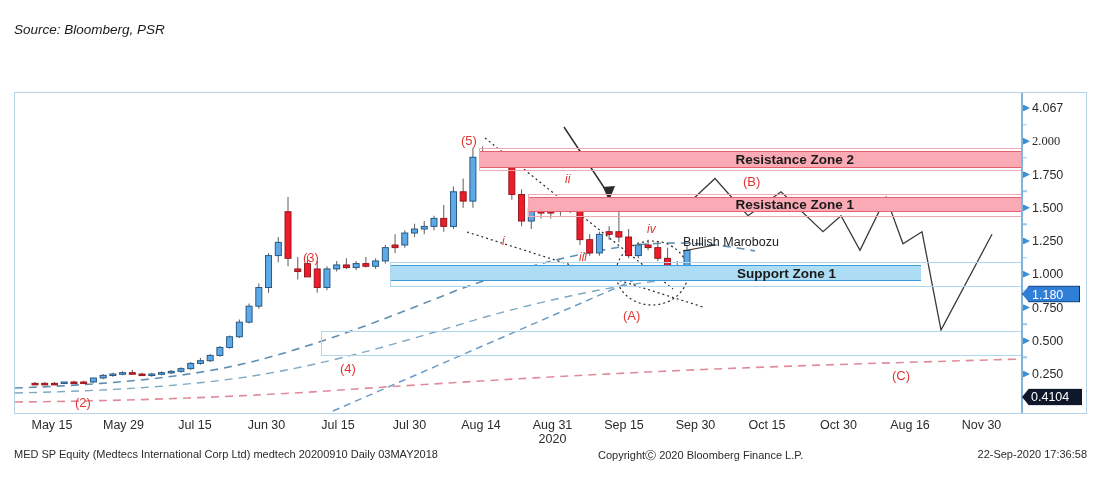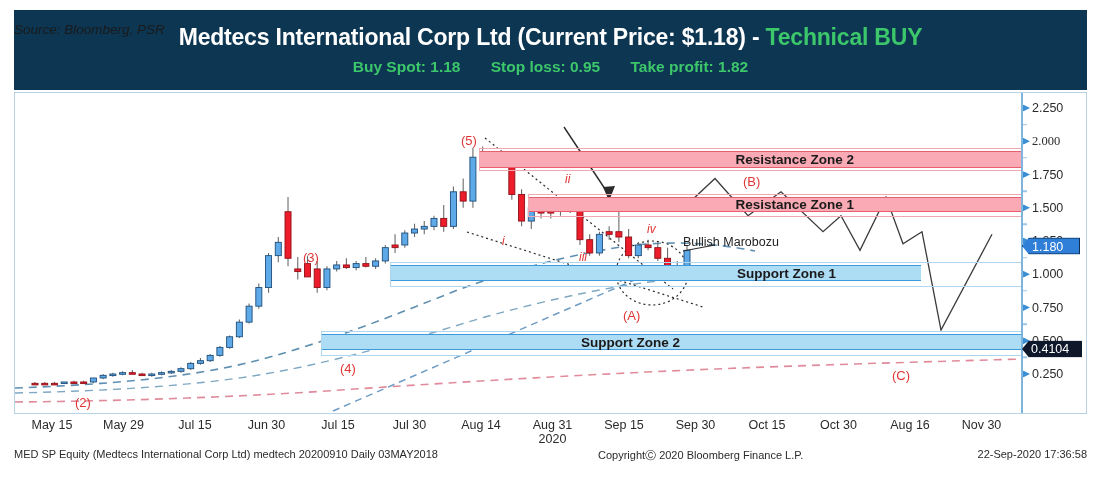--- a/index.html
+++ b/index.html
@@ -94,20 +94,21 @@
     position: absolute;
     height: 17px;
     line-height: 17px;
     font-size: 12.5px;
     padding-left: 9px;
     padding-right: 13px;
     color: #ffffff;
     transform: translateY(-50%);
     white-space: nowrap;
     clip-path: polygon(0 50%, 7px 0, 100% 0, 100% 100%, 7px 100%);
+    margin-top: 48px;
   }
   #badge-last { left: -1px; background: #2f7ed8; border: 1px solid #0f2e52; width: 58px; }
   #badge-low  { left: -1px; background: #0f172a; width: 60px; }
 
   
   .zone {
     position: absolute;
     display: flex;
     align-items: center;
     justify-content: flex-end;
@@ -180,53 +181,40 @@
     font-size: 13.5px; font-style: italic; color: #1a1a1a; white-space: nowrap;
   }
 
   svg { display: block; }
 </style>
 </head>
 <body>
 
 <div id="page">
 
-  <div id="header-banner">
-    <div id="header-title">
-      <span>Medtecs International Corp Ltd (Current Price: $1.18) - </span><span class="accent">Technical BUY</span>
-    </div>
-    <div id="header-sub">
-      <span>Buy Spot: 1.18</span>
-      <span>Stop loss: 0.95</span>
-      <span>Take profit: 1.82</span>
-    </div>
-  </div>
 
   <div id="chart-frame">
 
     <div id="plot">
 
       <div class="zone res-zone" style="left:464px; top:58px; width:545px; height:17px; padding-right:170px;">
         <span class="zone-label">Resistance Zone 2</span>
       </div>
       <div class="zone res-zone-outline" style="left:464px; top:55px; width:545px; height:23px;"></div>
 
       <div class="zone res-zone" style="left:513px; top:104px; width:496px; height:15px; padding-right:170px;">
         <span class="zone-label">Resistance Zone 1</span>
       </div>
       <div class="zone res-zone-outline" style="left:513px; top:101px; width:496px; height:23px;"></div>
 
       <div class="zone sup-zone" style="left:375px; top:172px; width:531px; height:16px; padding-right:85px;">
         <span class="zone-label">Support Zone 1</span>
       </div>
       <div class="zone sup-zone-outline" style="left:375px; top:169px; width:634px; height:25px;"></div>
 
-      <div class="zone sup-zone" style="left:306px; top:241px; width:703px; height:16px; padding-right:344px;">
-        <span class="zone-label">Support Zone 2</span>
-      </div>
       <div class="zone sup-zone-outline" style="left:306px; top:238px; width:703px; height:25px;"></div>
 
       <svg id="chart-svg" width="1008" height="320" viewBox="0 0 1008 320">
 
         <path d="M 0,295 C 80,292 170,286 240,268 C 310,250 380,222 440,198 C 500,176 560,160 620,152
                  C 660,148 700,150 740,158" fill="none" stroke="#5f8fb0" stroke-width="1.6" stroke-dasharray="8,6"></path>
         <path d="M 0,300 C 90,298 180,293 250,281 C 330,267 400,245 470,224 C 540,205 600,192 660,186" fill="none" stroke="#7fa8c2" stroke-width="1.4" stroke-dasharray="8,6"></path>
         <path d="M 0,309 C 110,308 230,304 340,296 C 460,288 580,281 700,276 C 800,272 900,269 1008,266" fill="none" stroke="#e08b9b" stroke-width="1.6" stroke-dasharray="8,6"></path>
 
         <path d="M 318,318 L 640,178" fill="none" stroke="#6f9cc4" stroke-width="1.5" stroke-dasharray="7,5"></path>
@@ -419,21 +407,21 @@
           <div class="ytick-arrow" style="top: 114.75px;"></div>
           <div class="ytick" style="top: 114.75px;">1.500</div>
           <div class="ytick-minor" style="top: 98.125px;"></div>
           <div class="ytick-arrow" style="top: 81.5px;"></div>
           <div class="ytick" style="top: 81.5px;">1.750</div>
           <div class="ytick-minor" style="top: 64.875px;"></div>
           <div class="ytick-arrow" style="top: 48.25px;"></div>
           <div class="ytick" style="top: 48.25px; font-family: Liberation Serif, serif;">2.000</div>
           <div class="ytick-minor" style="top: 31.625px;"></div>
           <div class="ytick-arrow" style="top: 15px;"></div>
-          <div class="ytick" style="top: 15px;">2.250</div>
+          <div class="ytick" style="top: 15px;">4.067</div>
         </div>
       <div class="price-badge" id="badge-last" style="top:153px;">1.180</div>
       <div class="price-badge" id="badge-low" style="top:256px;">0.4104</div>
     </div>
   </div>
 
   <div id="axis-bottom">
       <div class="xtick" style="left: 38px;">May 15</div>
       <div class="xtick" style="left: 109.5px;">May 29</div>
       <div class="xtick" style="left: 181px;">Jul 15</div>

